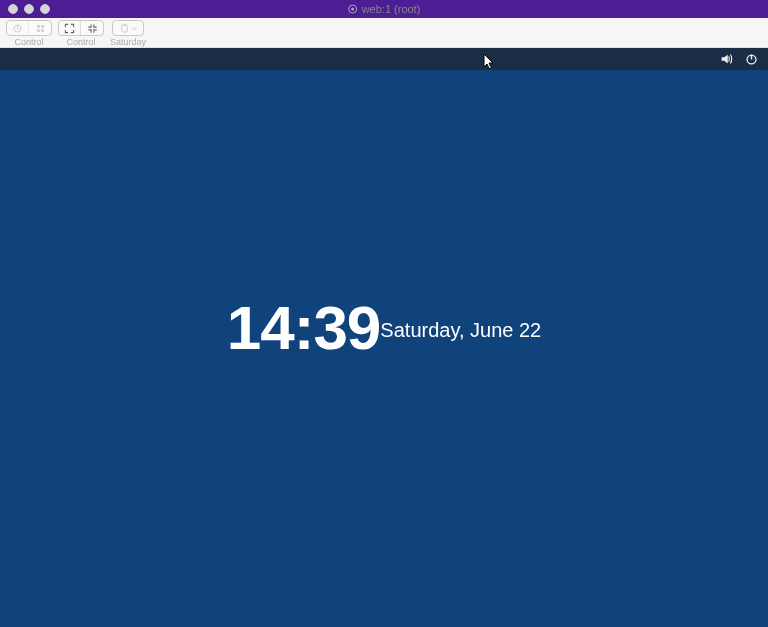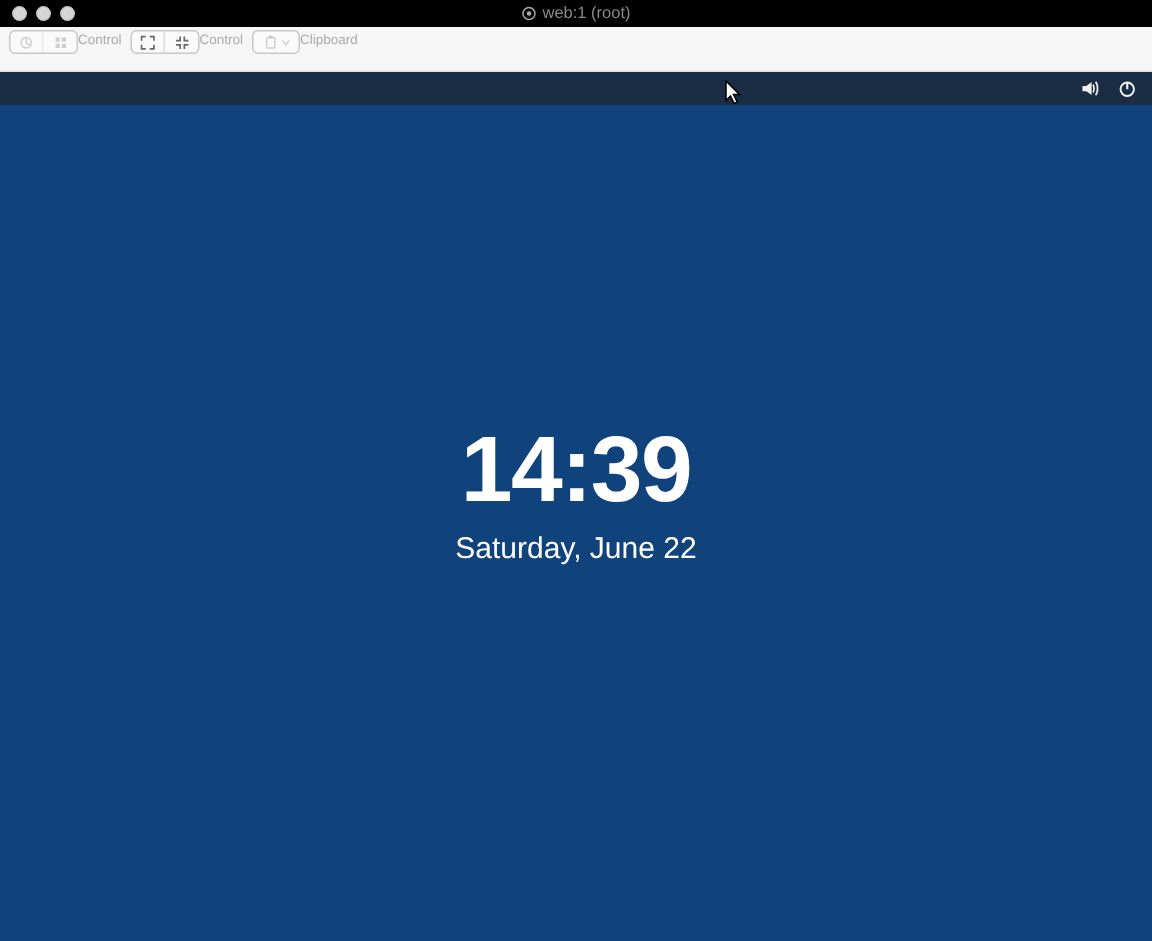--- a/index.html
+++ b/index.html
@@ -7,21 +7,21 @@
       width: 768px;
       height: 627px;
       font-family: -apple-system, BlinkMacSystemFont, "Segoe UI", sans-serif;
       background: #f0f0f0;
       overflow: hidden;
       position: relative;
     }
     
     .titlebar {
       height: 18px;
-      background: #000000;
+      background: #4c1d95;
       display: flex;
       align-items: center;
       padding: 0 8px;
       position: relative;
     }
     .traffic-lights {
       display: flex;
       gap: 6px;
     }
     .traffic-light {
@@ -53,21 +53,22 @@
       height: 30px;
       background: #f6f6f6;
       border-bottom: 1px solid #e0e0e0;
       display: flex;
       align-items: flex-start;
       padding: 2px 6px 0 6px;
       gap: 6px;
     }
     .tool-group {
       display: flex;
-      align-items: flex-start;
+      flex-direction: column;
+      align-items: center;
     }
     .tool-buttons {
       display: flex;
       gap: 0;
       border: 1px solid #c8c8c8;
       border-radius: 4px;
       background: #fafafa;
       height: 16px;
       overflow: hidden;
     }
@@ -107,21 +108,21 @@
     }
     .topbar-icon {
       color: #e8e8e8;
       display: flex;
       align-items: center;
     }
     .lock-content {
       position: absolute;
       top: 0; left: 0; right: 0; bottom: 0;
       display: flex;
-      flex-direction: column;
+      flex-direction: row;
       align-items: center;
       justify-content: center;
       color: #fff;
       transform: translateY(-10px);
     }
     .clock-time {
       font-size: 62px;
       font-weight: 700;
       letter-spacing: -1px;
     }
@@ -194,21 +195,21 @@
       <div class="tool-btn disabled" style="width:30px;">
         <svg width="11" height="11" viewBox="0 0 16 16">
             <rect x="4" y="3" width="8" height="10" rx="1" fill="none" stroke="#999" stroke-width="1.4"></rect>
             <rect x="6" y="1" width="4" height="3" rx="1" fill="#999"></rect>
           </svg>
         <svg width="7" height="7" viewBox="0 0 10 10" style="margin-left:1px">
             <path d="M2 3 L5 7 L8 3" stroke="#999" stroke-width="1.4" fill="none"></path>
           </svg>
       </div>
     </div>
-    <div class="tool-label">Clipboard</div>
+    <div class="tool-label">Saturday</div>
   </div>
 </div>
 
 <div class="remote-area">
   <div class="remote-topbar">
     <span class="topbar-icon">
       <svg width="14" height="14" viewBox="0 0 16 16">
           <path d="M3 6v4h3l4 3V3L6 6H3z" fill="#eee"></path>
           <path d="M11 5c1 1 1 5 0 6M13 3c2 2 2 8 0 10" stroke="#eee" stroke-width="1.3" fill="none"></path>
         </svg>

